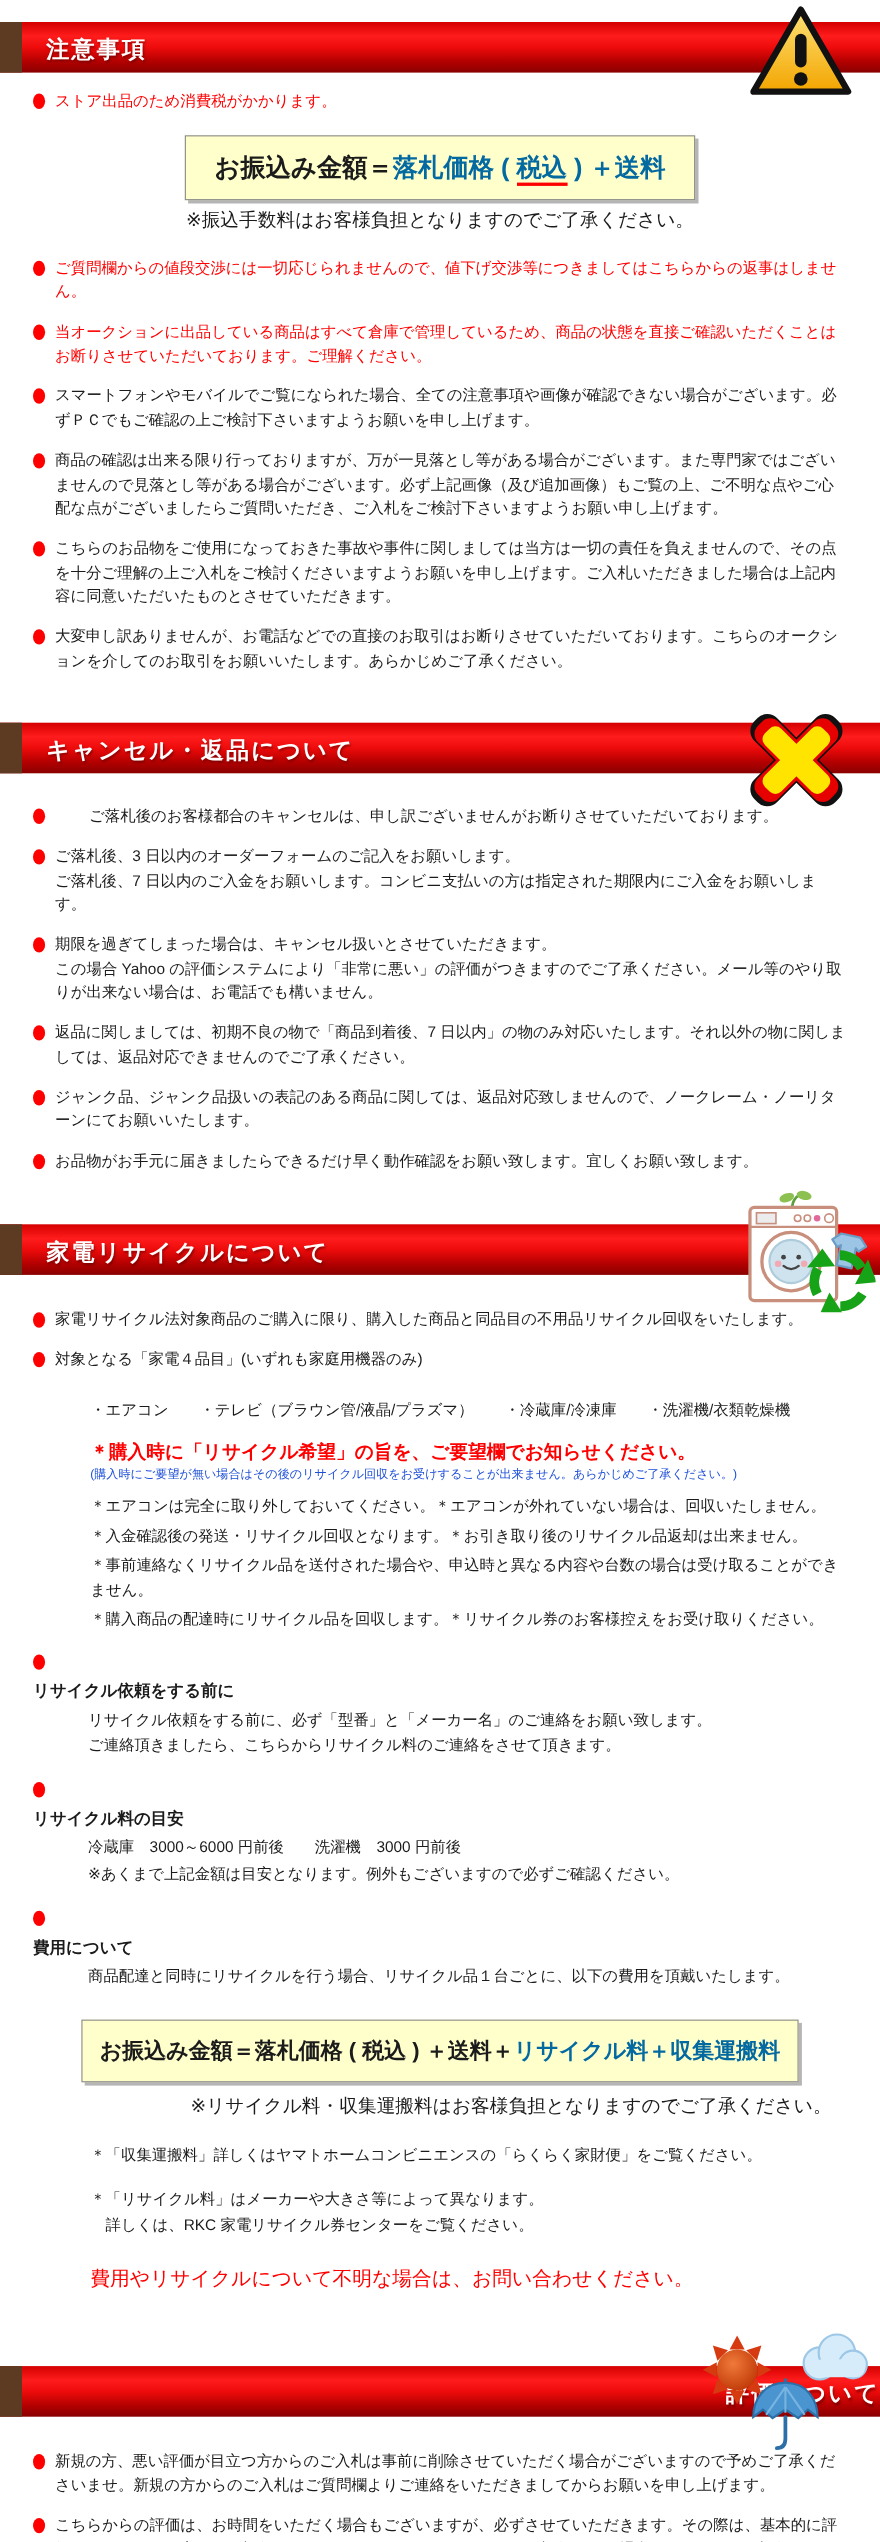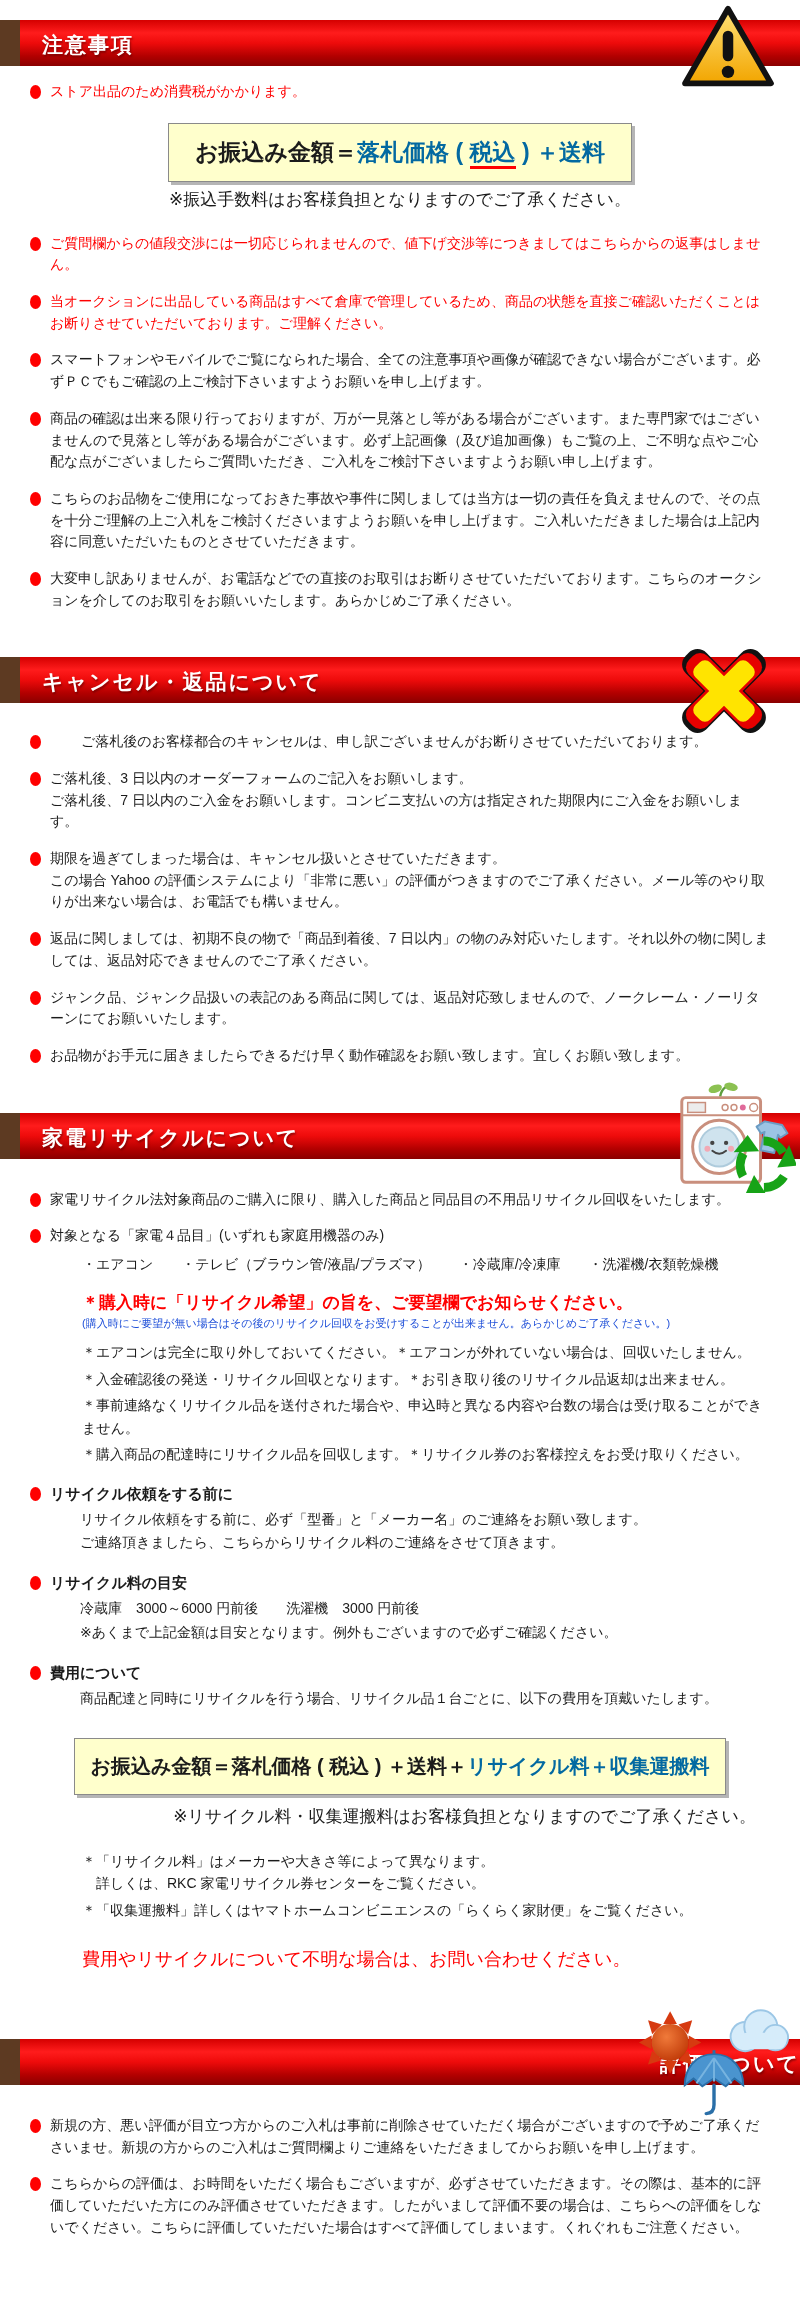--- a/index.html
+++ b/index.html
@@ -49,25 +49,25 @@
     font-size:23px;
     text-align:left;
   }
   .formula-box.wide{font-size:20px;padding:14px 16px;}
   .f-red{color:#0369a1;}
   .f-underline{border-bottom:3px solid #ff0000;padding-bottom:1px;}
   .formula-note{font-size:17px;text-align:center;margin:4px 0 22px 0;}
   .formula-note.right{text-align:right;padding-right:14px;margin-top:10px;}
 
   
-  .indent{margin:6px 0 6px 52px;font-size:14px;line-height:1.6;white-space:pre-line;}
+  .indent{margin:23px 0 6px 52px;font-size:14px;line-height:1.6;white-space:pre-line;}
   .star-red-big{color:#ff0000;font-size:17px;font-weight:bold;margin:16px 0 2px 52px;}
   .star-red-small{color:#1d4ed8;font-size:11px;margin:2px 0 10px 52px;}
   .star-line{margin:4px 0 4px 52px;font-size:14px;line-height:1.6;white-space:pre-line;}
-  .sub-bullet{display:flex;gap:9px;margin:18px 0 4px 0;font-size:15px;font-weight:bold;line-height:1.4;}
+  .sub-bullet{display:flex;gap:9px;margin:18px 0 4px 0;font-size:15px;font-weight:bold;line-height:1.4;flex-direction:column;}
   .sub-body{margin:2px 0 2px 50px;font-size:14px;line-height:1.65;white-space:pre-line;}
   .big-red-note{color:#ff0000;font-size:18px;margin:26px 0 10px 52px;}
 </style>
 </head>
 <body>
 
 <div class="page">
 
   <div class="sec-header first">
     <div class="tab"></div>
@@ -258,23 +258,23 @@
       <span class="dot"></span>
       <div>費用について</div>
     </div>
     <div class="sub-body">商品配達と同時にリサイクルを行う場合、リサイクル品１台ごとに、以下の費用を頂戴いたします。</div>
 
     <div class="formula-wrap" style="margin-top:28px;">
       <div class="formula-box wide"><span>お振込み金額＝落札価格 ( 税込 ) ＋送料＋</span><span class="f-red">リサイクル料＋収集運搬料</span></div>
     </div>
     <div class="formula-note right">※リサイクル料・収集運搬料はお客様負担となりますのでご了承ください。</div>
 
+    <div class="star-line">＊「収集運搬料」詳しくはヤマトホームコンビニエンスの「らくらく家財便」をご覧ください。</div>
     <div class="star-line" style="margin-top:18px;">＊「リサイクル料」はメーカーや大きさ等によって異なります。
 　詳しくは、RKC 家電リサイクル券センターをご覧ください。</div>
-    <div class="star-line">＊「収集運搬料」詳しくはヤマトホームコンビニエンスの「らくらく家財便」をご覧ください。</div>
 
     <div class="big-red-note">費用やリサイクルについて不明な場合は、お問い合わせください。</div>
   </div>
 
   <div class="sec-header" style="margin-top:68px;text-align:right;">
     <div class="tab"></div>
     <div class="sec-title">評価について</div>
     <div class="hdr-icon" style="right:8px;top:-44px;">
       <svg width="156" height="128" viewBox="0 0 160 130">
         <defs>

